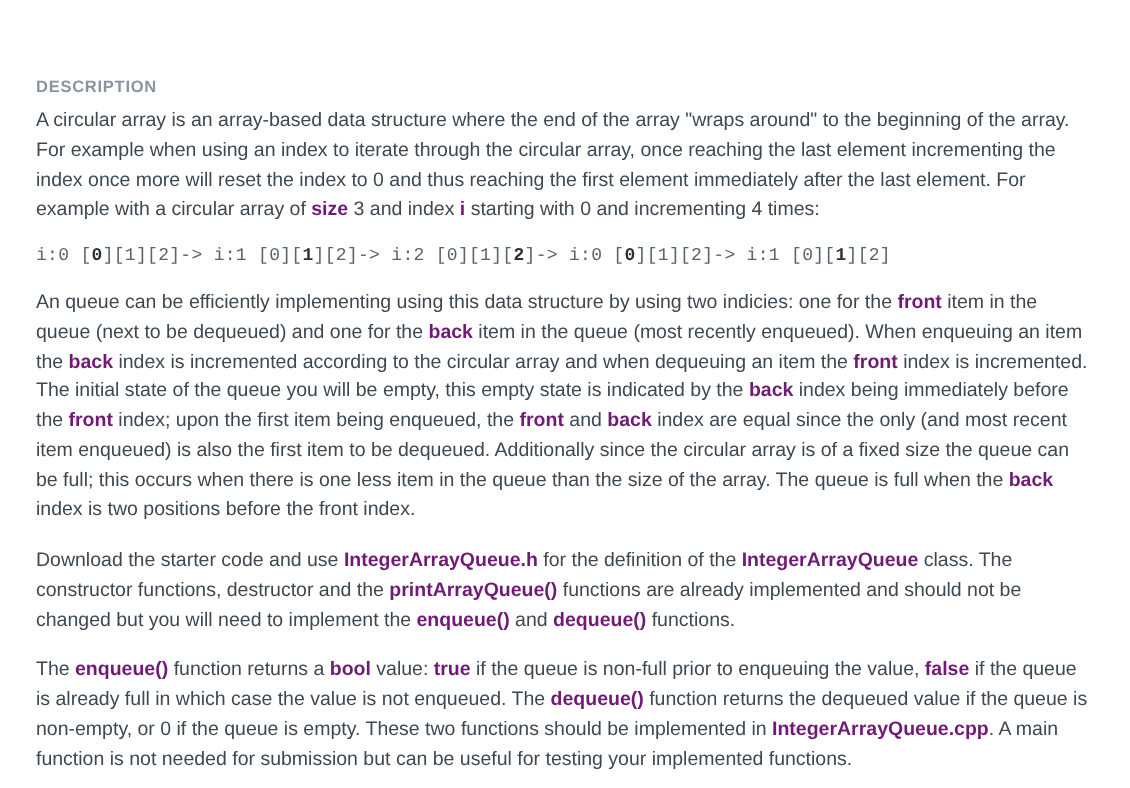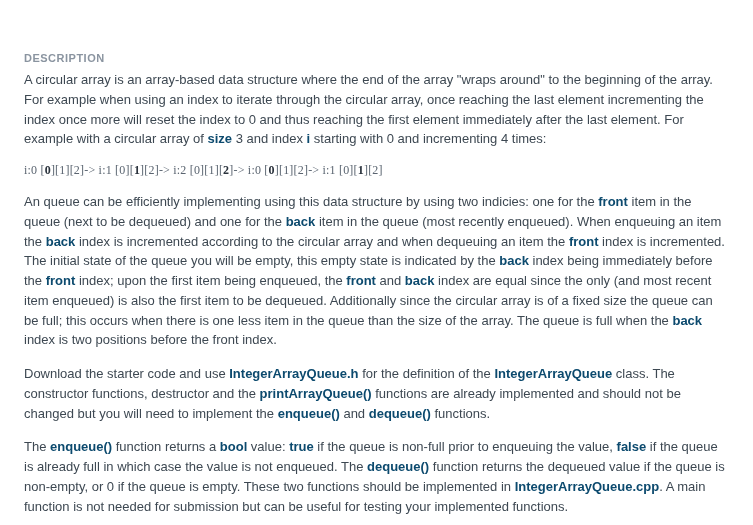--- a/index.html
+++ b/index.html
@@ -23,24 +23,24 @@
       margin-top: 34px;
     }
     .para {
       font-size: 13px;
       line-height: 1.52;
       color: #3d4852;
       margin-bottom: 14px;
     }
     .para b {
       font-weight: 700;
-      color: #0c4a6e;
+      color: #701a75;
     }
     .code-line {
-      font-family: Liberation Serif, serif;
+      font-family: Liberation Mono, monospace;
       font-size: 12px;
       color: #5a6470;
       white-space: pre;
       margin-bottom: 14px;
       letter-spacing: 0.2px;
     }
     .code-line b {
       font-weight: 700;
       color: #2a323c;
     }

